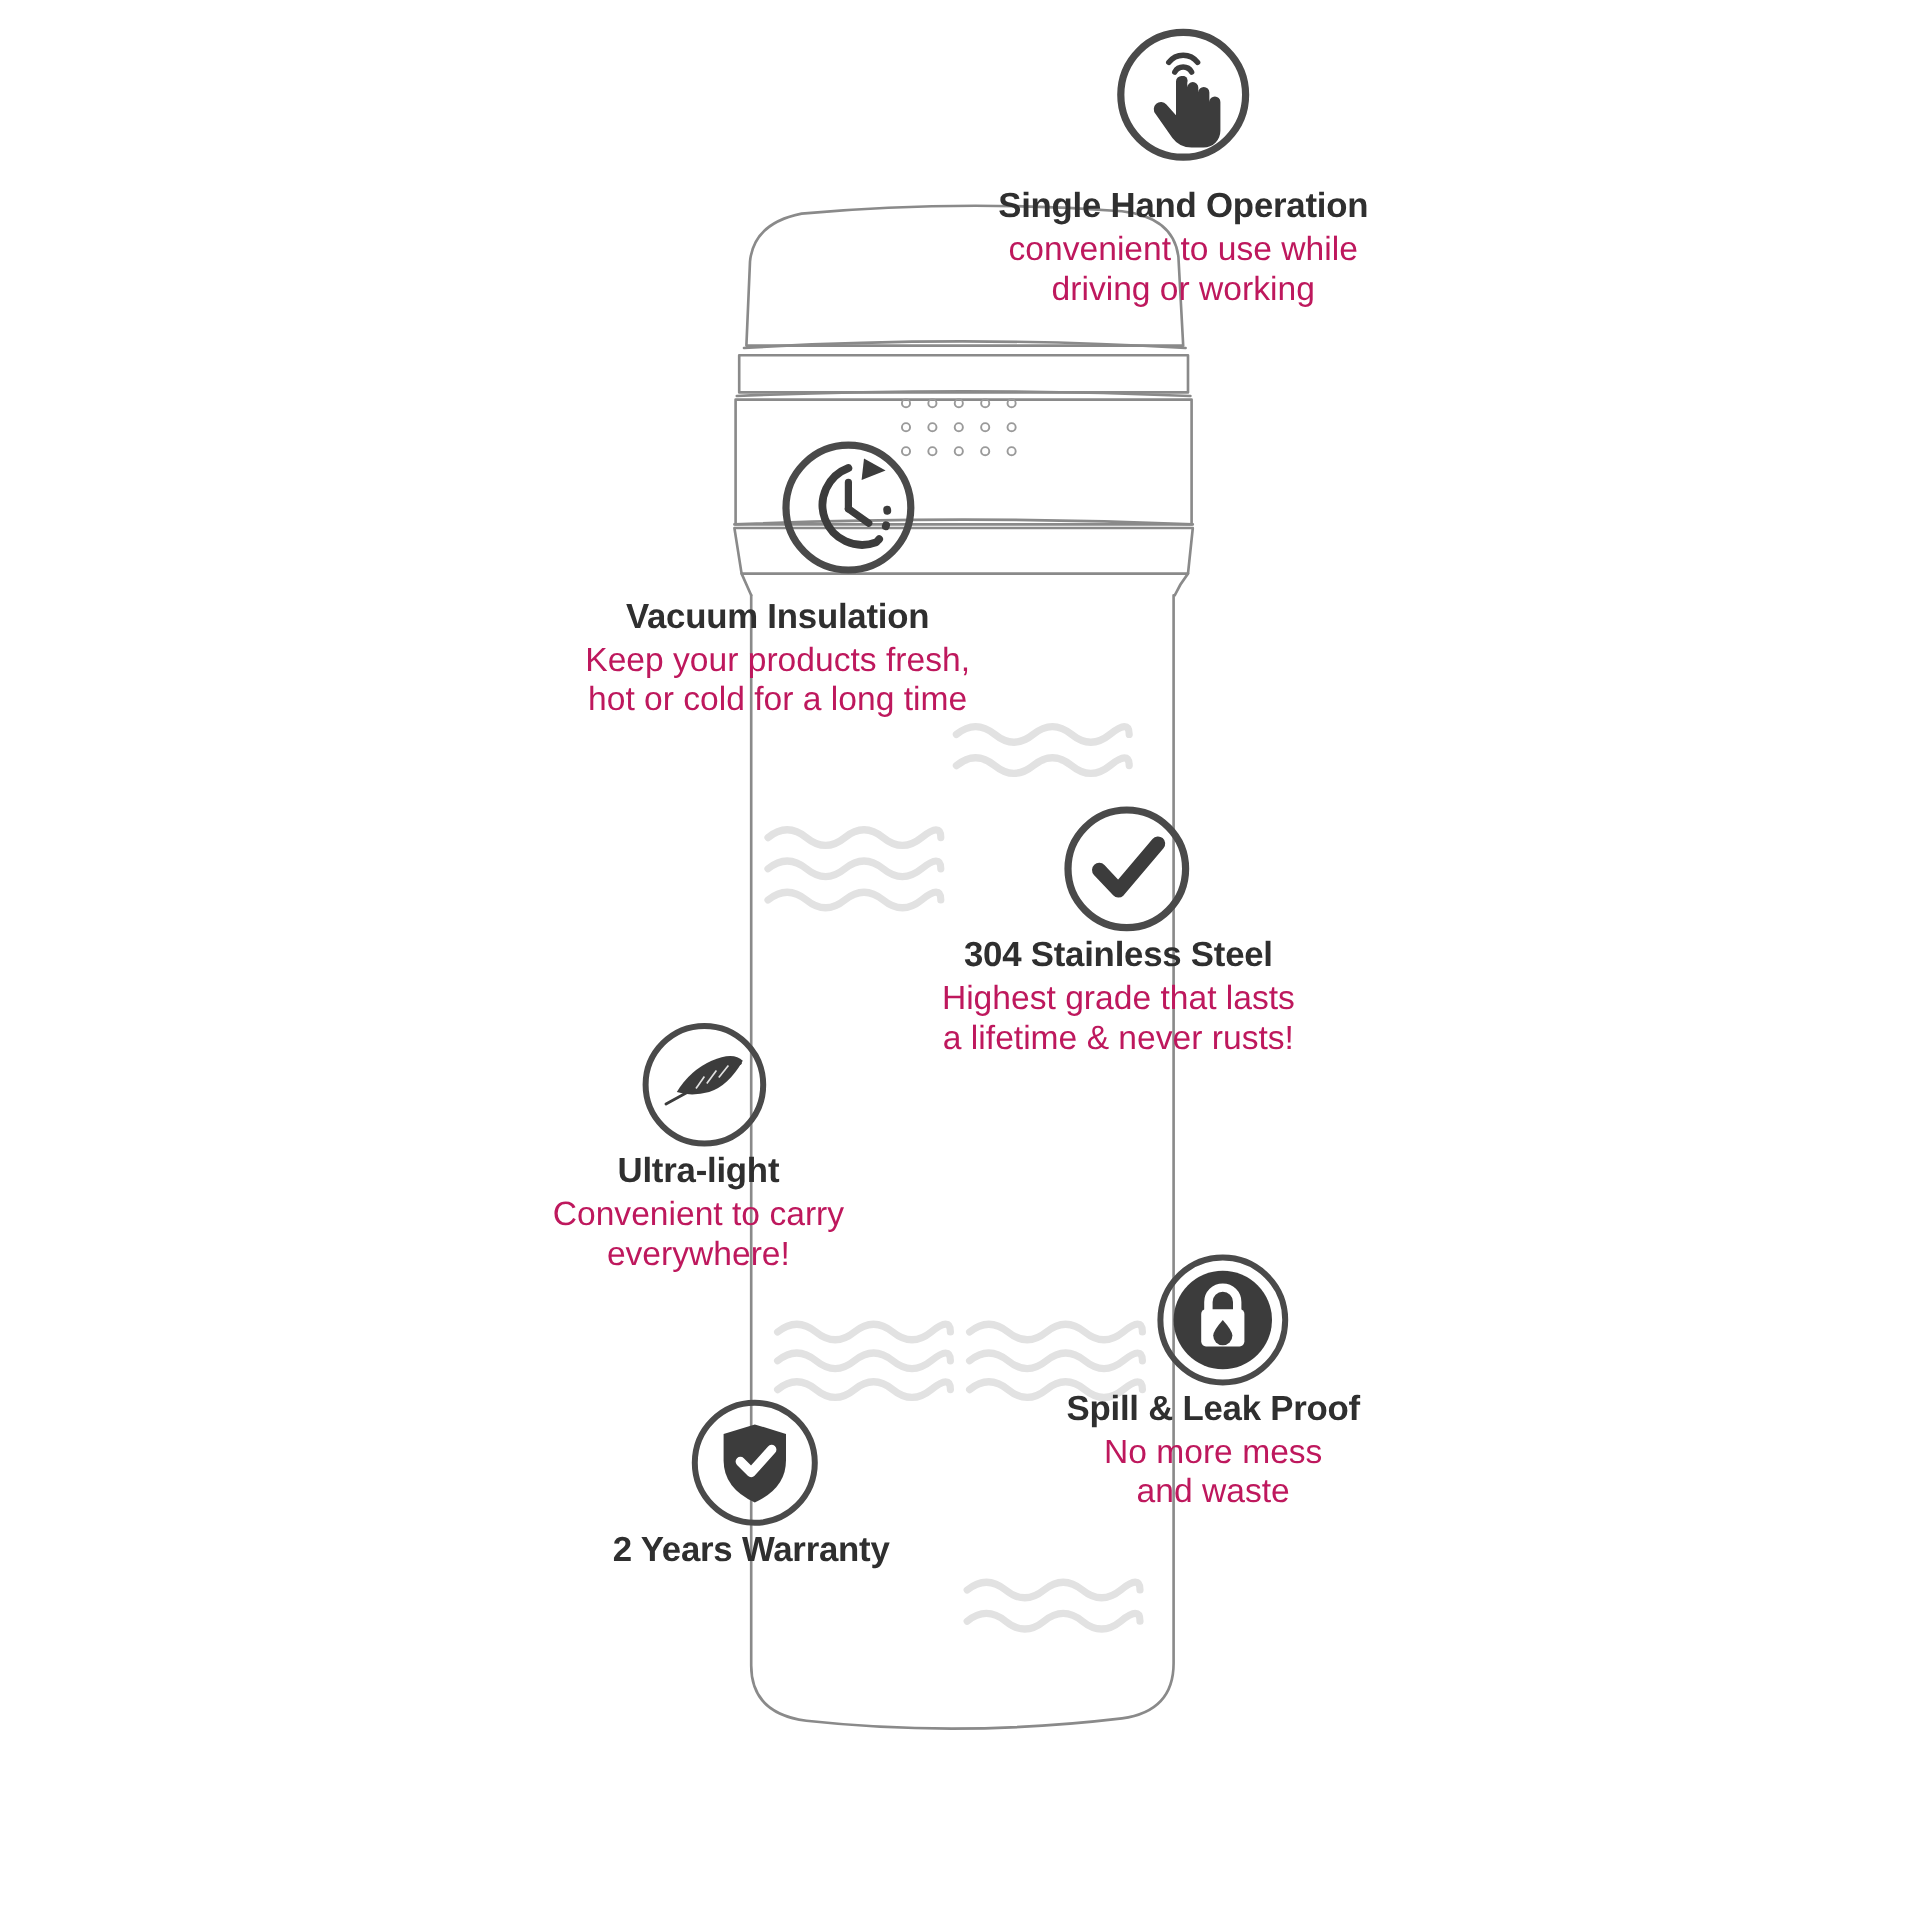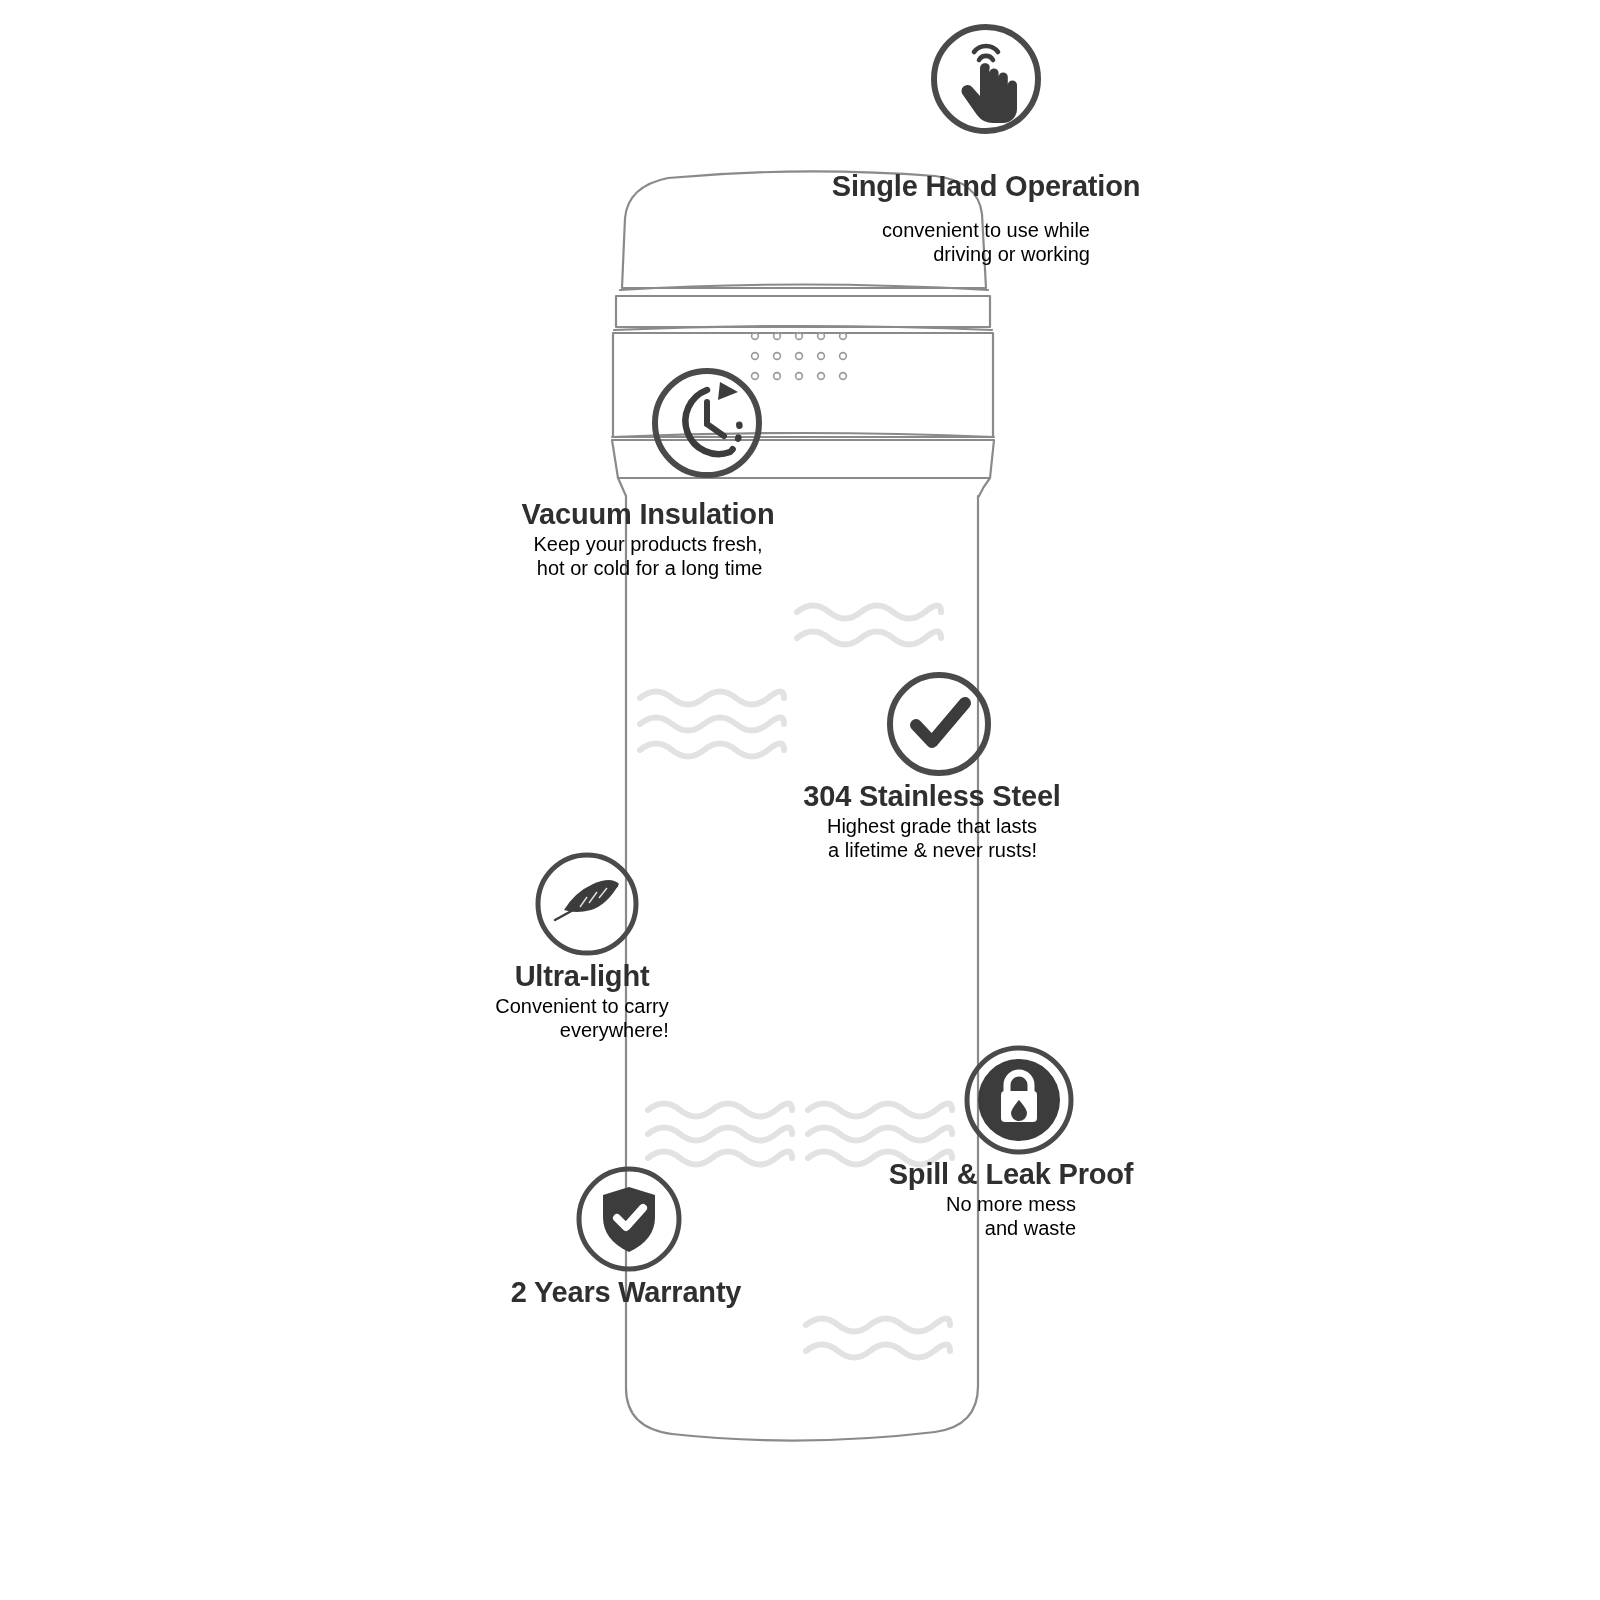--- a/index.html
+++ b/index.html
@@ -38,30 +38,30 @@
   }
   .feature-title {
     font-weight: bold;
     font-size: 29px;
     color: #2f2f2f;
     letter-spacing: -0.2px;
     text-align: center;
     white-space: nowrap;
   }
   .feature-desc {
-    font-size: 20px;
-    color: #000000;
-    text-align: right;
+    font-size: 28px;
+    color: #be185d;
+    text-align: center;
     line-height: 1.18;
     margin-top: 2px;
     white-space: pre-line;
   }
 
   
-  #feature-single-hand { left: 786px; top: 18px;  width: 400px; gap: 14px; }
+  #feature-single-hand { left: 786px; top: 18px;  width: 400px; }
   #feature-vacuum      { left: 438px; top: 364px; width: 420px; }
   #feature-steel       { left: 760px; top: 668px; width: 344px; }
   #feature-ultralight  { left: 432px; top: 848px; width: 300px; }
   #feature-spill       { left: 866px; top: 1042px; width: 290px; }
   #feature-warranty    { left: 432px; top: 1162px; width: 388px; }
 
   #feature-vacuum .feature-title,
   #feature-single-hand .feature-title { margin-top: 16px; }
 
   

